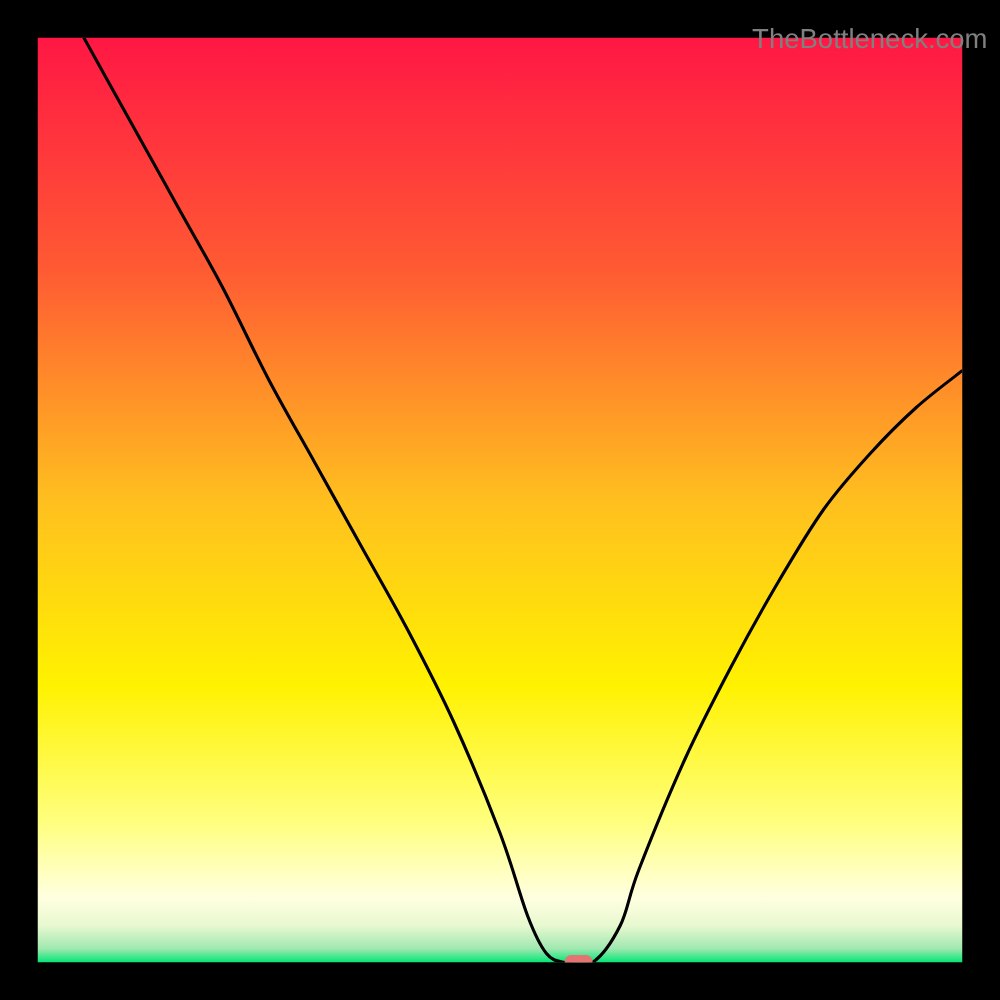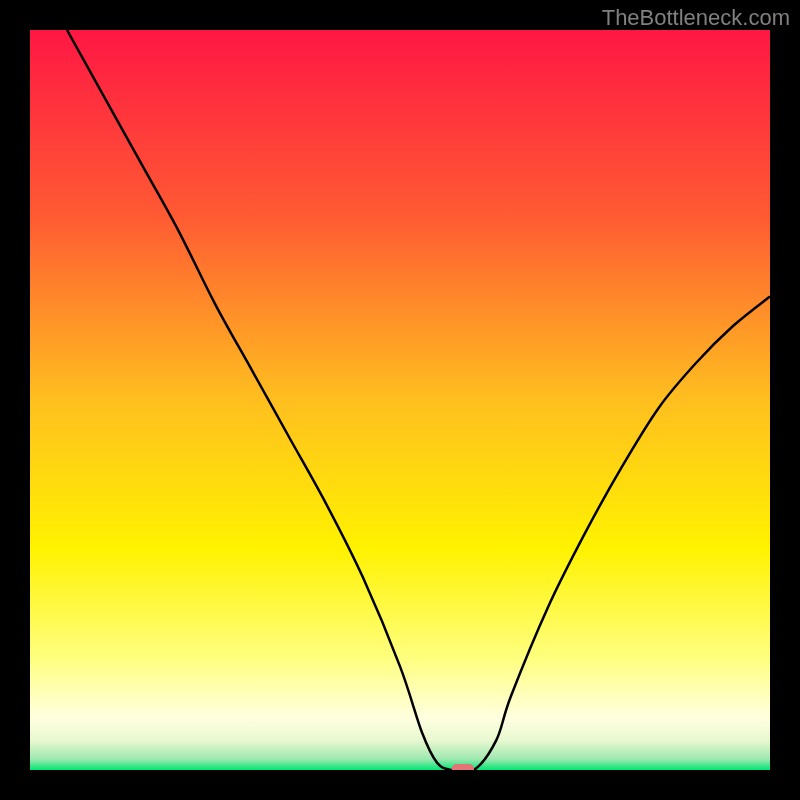--- a/index.html
+++ b/index.html
@@ -6,21 +6,21 @@
     margin: 0;
     padding: 0;
     width: 800px;
     height: 800px;
     background: #000000;
     font-family: Arial, Helvetica, sans-serif;
     overflow: hidden;
   }
   .attribution {
     position: absolute;
-    top: 5px;
+    top: 18px;
     right: 10px;
     color: #808080;
     font-size: 22px;
     font-weight: normal;
     z-index: 10;
   }
   .plot-area {
     position: absolute;
     top: 30px;
     left: 30px;

